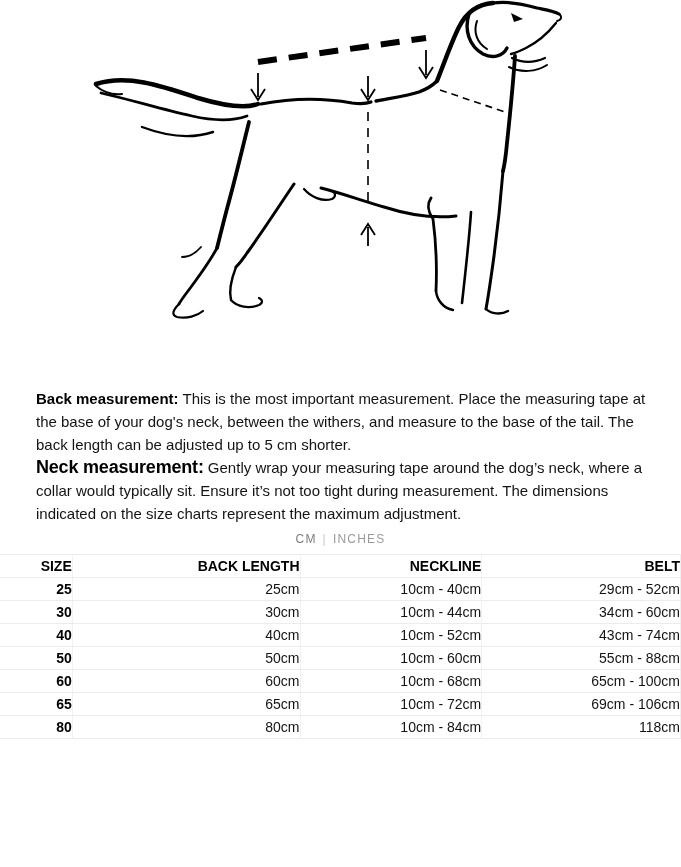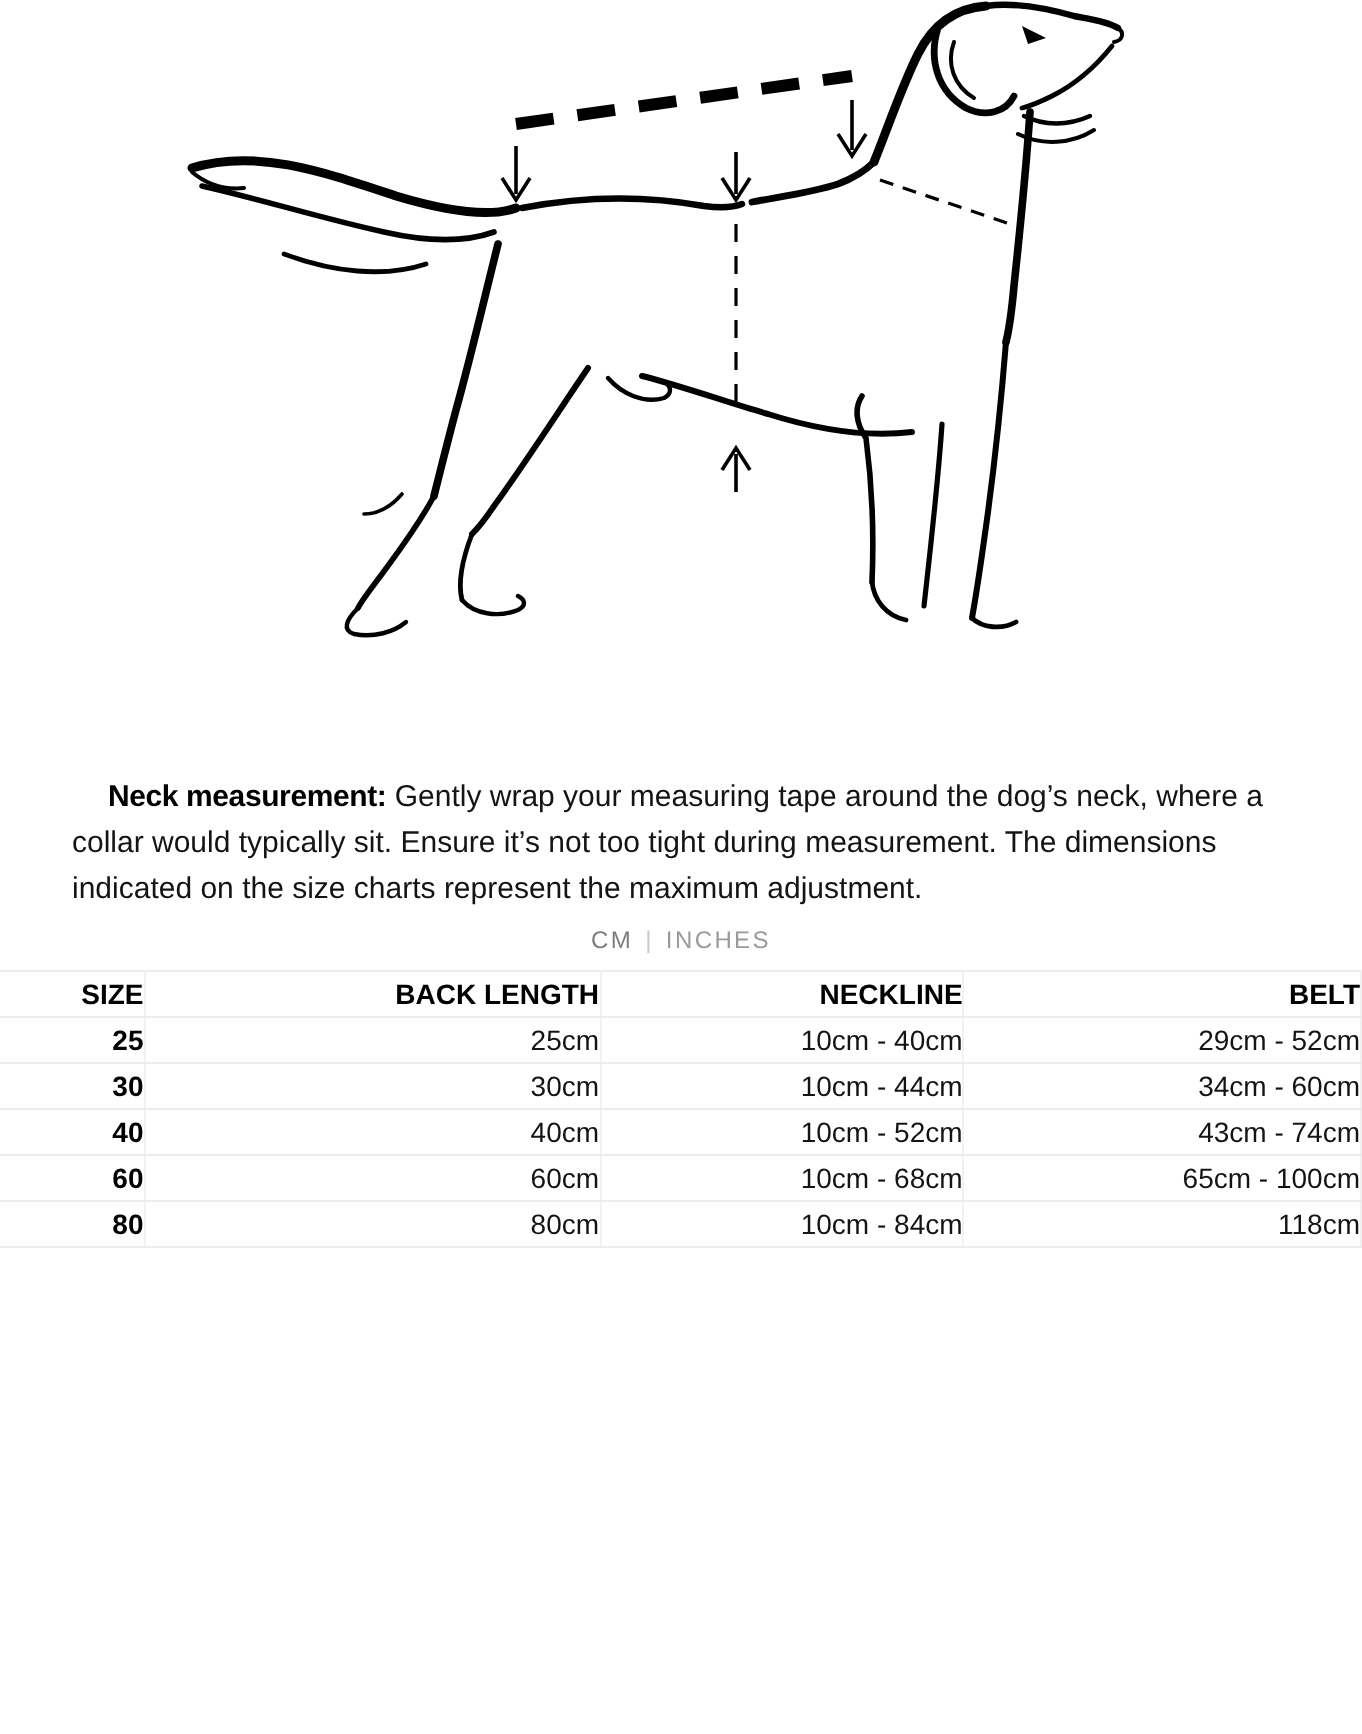--- a/index.html
+++ b/index.html
@@ -10,21 +10,21 @@
     -webkit-font-smoothing:antialiased;
   }
   
   .diagram{width:681px;height:366px;position:relative;}
   .diagram svg{display:block;width:681px;height:366px;}
 
   
   .instructions{margin:21px 18px 0 36px;font-size:15px;line-height:23px;color:#141414;}
   .instructions p{margin:0;padding:0;}
   .instructions b{font-weight:bold;color:#000;}
-  .instructions b.narrow{font-size:15px;letter-spacing:-0.2px;margin-left:18px;}
+  .instructions b.narrow{font-size:18px;letter-spacing:-0.2px;}
 
   
   .unit-toggle{
     text-align:center;margin-top:6px;margin-bottom:7px;
     font-size:12px;letter-spacing:1.2px;color:#9a9a9a;line-height:16px;
     user-select:none;
   }
   .unit-toggle .unit{cursor:pointer;}
   .unit-toggle .unit.selected{color:#7d7d7d;}
   .unit-toggle .unit-divider{color:#c9c9c9;margin:0 6px;}
@@ -111,20 +111,21 @@
       <g stroke-width="1.8">
         <path d="M368,246 L368,227"></path>
           <path d="M361,235 L368,224 L375,235"></path>
       </g>
       <path d="M440,90 L508,113" stroke-width="1.6" stroke-dasharray="7 5"></path>
     </g>
   </svg>
 </div>
 
 <div class="instructions">
+  <p><b>Back measurement:</b> <span>This is the most important measurement. Place the measuring tape at the base of your dog's neck, between the withers, and measure to the base of the tail. The back length can be adjusted up to 5 cm shorter.</span></p>
   <p><b class="narrow">Neck measurement:</b> <span>Gently wrap your measuring tape around the dog’s neck, where a collar would typically sit. Ensure it’s not too tight during measurement. The dimensions indicated on the size charts represent the maximum adjustment.</span></p>
 </div>
 
 <div class="unit-toggle">
   <span class="unit selected">CM</span><span class="unit-divider">|</span><span class="unit">INCHES</span>
 </div>
 
 <table class="size-chart">
   <thead>
     <tr>
@@ -147,24 +148,36 @@
         <td>10cm - 44cm</td>
         <td>34cm - 60cm</td>
       </tr>
       <tr>
         <td class="col-size">40</td>
         <td>40cm</td>
         <td>10cm - 52cm</td>
         <td>43cm - 74cm</td>
       </tr>
       <tr>
+        <td class="col-size">50</td>
+        <td>50cm</td>
+        <td>10cm - 60cm</td>
+        <td>55cm - 88cm</td>
+      </tr>
+      <tr>
         <td class="col-size">60</td>
         <td>60cm</td>
         <td>10cm - 68cm</td>
         <td>65cm - 100cm</td>
+      </tr>
+      <tr>
+        <td class="col-size">65</td>
+        <td>65cm</td>
+        <td>10cm - 72cm</td>
+        <td>69cm - 106cm</td>
       </tr>
       <tr>
         <td class="col-size">80</td>
         <td>80cm</td>
         <td>10cm - 84cm</td>
         <td>118cm</td>
       </tr>
     </tbody>
 </table>
 

